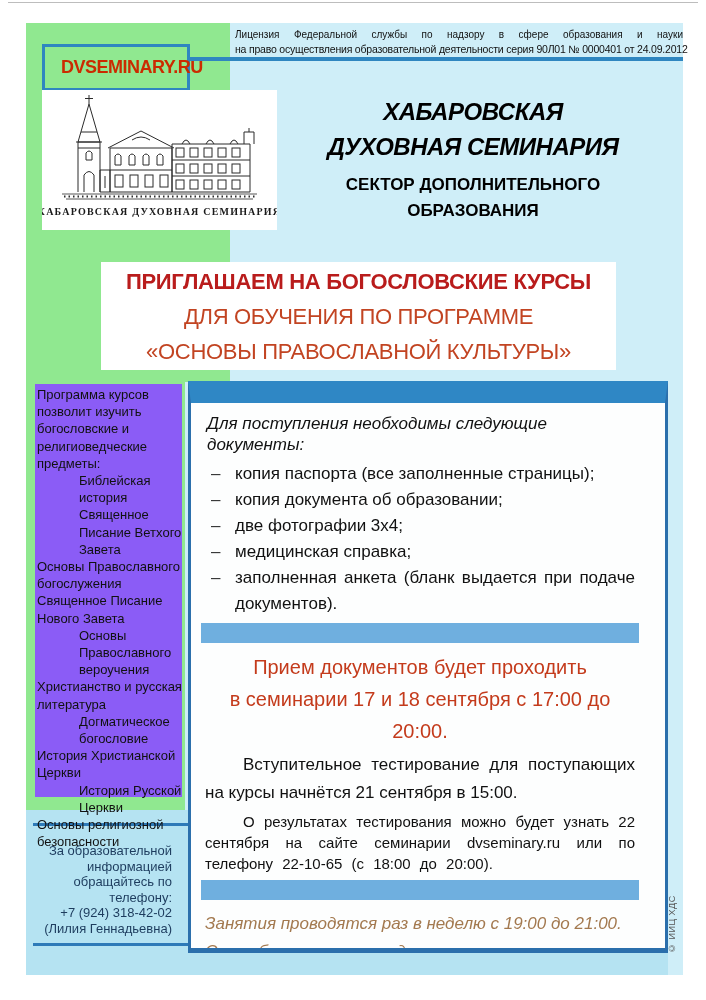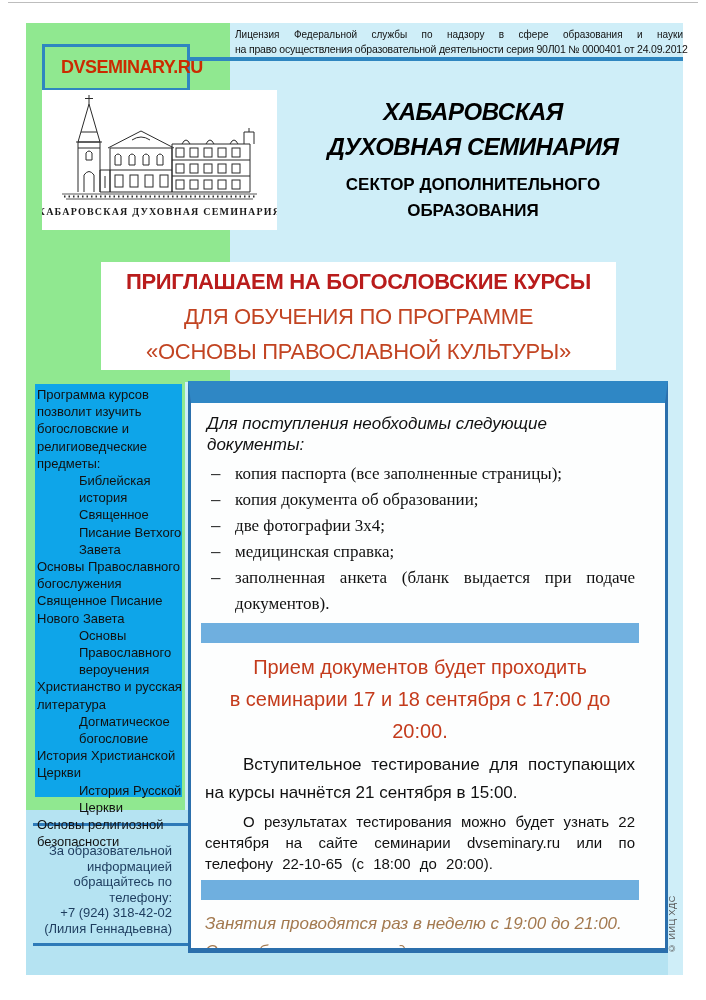--- a/index.html
+++ b/index.html
@@ -38,39 +38,39 @@
   .title-block .s1{margin-top:8px;}
 
   
   .invite{left:101px;top:262px;width:515px;height:108px;background:#fff;
     display:flex;flex-direction:column;justify-content:center;text-align:center;}
   .invite div{line-height:35px;font-size:22px;letter-spacing:-0.3px;}
   .invite .i1{font-weight:bold;color:#b91c1c;}
   .invite .i2,.invite .i3{color:#c24422;}
 
   
-  .sidebar-inner{left:35px;top:384px;width:147px;height:413px;background:#0ea5e9;
+  .sidebar-inner{left:35px;top:384px;width:147px;height:413px;background:#8b5cf6;
     padding:2px 0 0 2px;box-sizing:border-box;font-size:13px;line-height:17.2px;color:#111;}
   .subject.indent{padding-left:42px;}
 
   
   .contact-rule{height:3px;background:#2e7ab8;margin-left:7px;}
   .contact-rule.r1{margin-top:13px;}
   .contact-rule.r2{margin-top:7px;}
   .contact-text{margin-top:17px;text-align:right;padding-right:16px;
     font-size:13px;line-height:15.5px;color:#1d3c5e;}
 
   
   .main-box{left:188px;top:381px;width:480px;height:572px;box-sizing:border-box;background:#fdfefe;
     border:3px solid #2b6fac;border-top:22px solid #2f87c5;border-bottom:5px solid #2b6fac;
     padding:10px 30px 0 14px;overflow:hidden;color:#111;}
   .docs-heading{font-style:italic;font-size:17px;line-height:21px;margin:0 0 6px 2px;}
   .doc-item{display:flex;font-size:17px;line-height:26px;}
   .doc-item .dash{width:14px;padding-left:6px;flex:0 0 24px;color:#333;}
-  .doc-item .txt{flex:1;font-family:Liberation Serif, serif;}
+  .doc-item .txt{flex:1;}
   .doc-item:last-child .txt{text-align:justify;}
   .bar{height:20px;background:#6fafdf;margin:6px -4px 8px -4px;}
   .bar.b2{margin:6px -4px 10px -4px;}
   .red-block{text-align:center;color:#c43b1c;font-size:20px;line-height:32px;margin-bottom:4px;}
   .para-test{font-size:17px;line-height:28px;text-align:justify;text-indent:38px;}
   .para-results{font-size:15px;line-height:21px;text-align:justify;text-indent:38px;
     word-spacing:5px;margin:4px 0 2px 0;}
   .sched-i{font-style:italic;color:#a3794f;font-size:17px;line-height:28px;}
   .sched-b{font-size:17px;line-height:24px;margin-top:2px;color:#111;}
 

